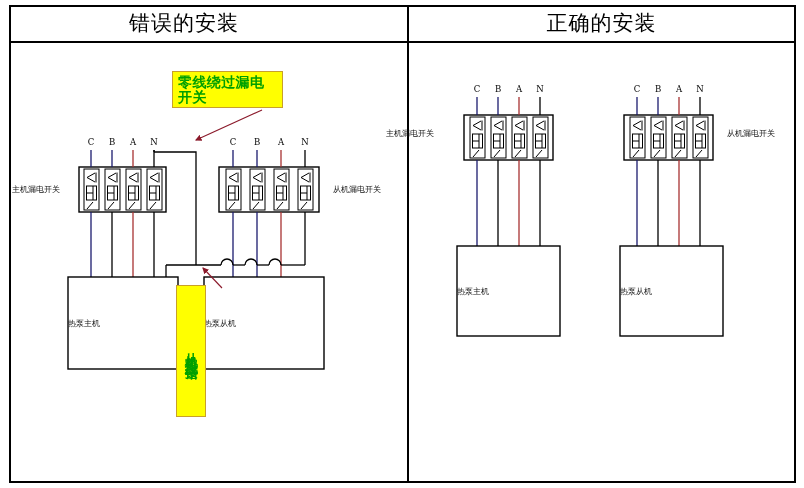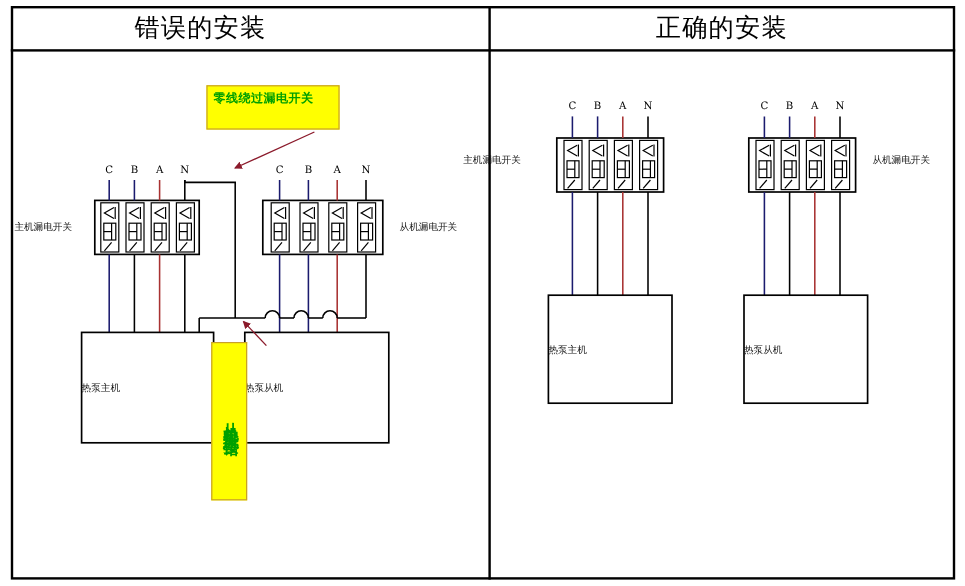--- a/index.html
+++ b/index.html
@@ -23,21 +23,21 @@
     border-left:2px solid #000;
   }
 
   
   .title{
     position:absolute;top:9px;height:28px;line-height:28px;
     text-align:center;font-size:21px;color:#000;
     font-family:"DejaVu Serif","Liberation Serif",serif;
     letter-spacing:1px;white-space:nowrap;
   }
-  #title-left{left:5px;width:324px;}
+  #title-left{left:22px;width:324px;}
   #title-right{left:409px;width:385px;}
 
   
   svg.canvas{position:absolute;left:0;top:0;width:804px;height:488px;
     pointer-events:none;}
 
   
   .side-label{
     position:absolute;font-size:8px;color:#111;white-space:nowrap;
     font-family:Liberation Serif, serif;
@@ -55,21 +55,21 @@
     white-space:nowrap;
   }
 
   
   .callout{
     position:absolute;background:#ffff00;border:1px solid #c8a02a;
     color:#00a000;box-sizing:border-box;
   }
   #callout-bypass{
     left:172px;top:71px;width:111px;height:37px;
-    padding:3px 5px;font-size:10px;line-height:15px;
+    padding:3px 5px;font-size:14px;line-height:15px;
     font-weight:bold;letter-spacing:0.4px;
   }
   #callout-neutral{
     left:176px;top:285px;width:30px;height:132px;
     font-size:13px;font-weight:bold;line-height:16px;
     display:flex;align-items:center;justify-content:center;
     text-align:center;
   }
   #callout-neutral .vtext{
     writing-mode:vertical-rl;text-orientation:upright;

